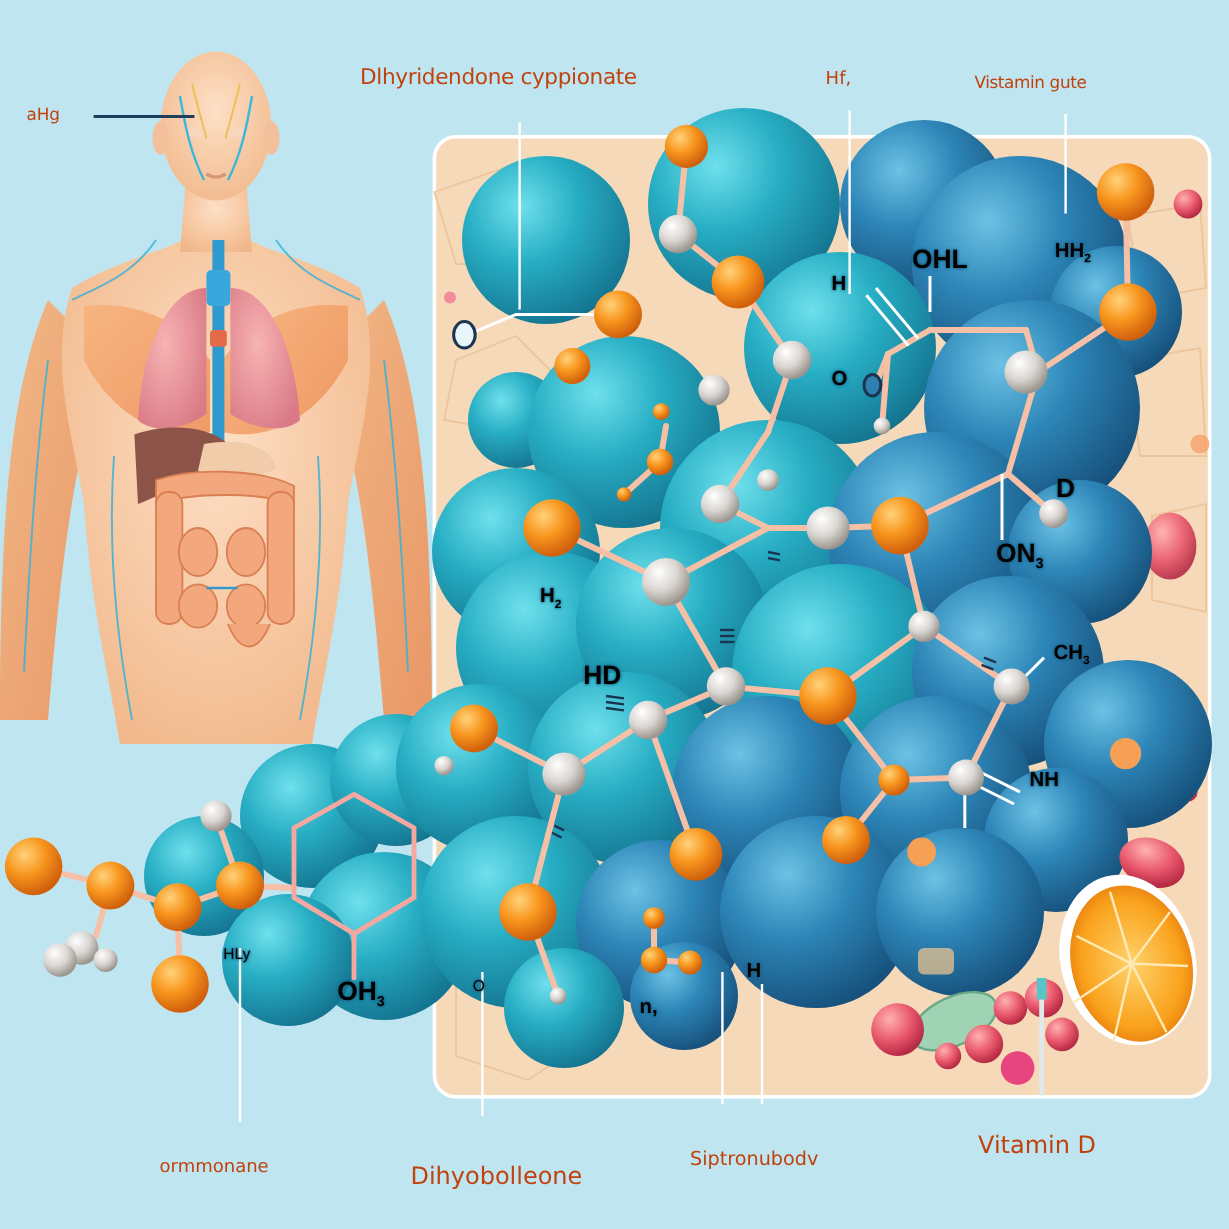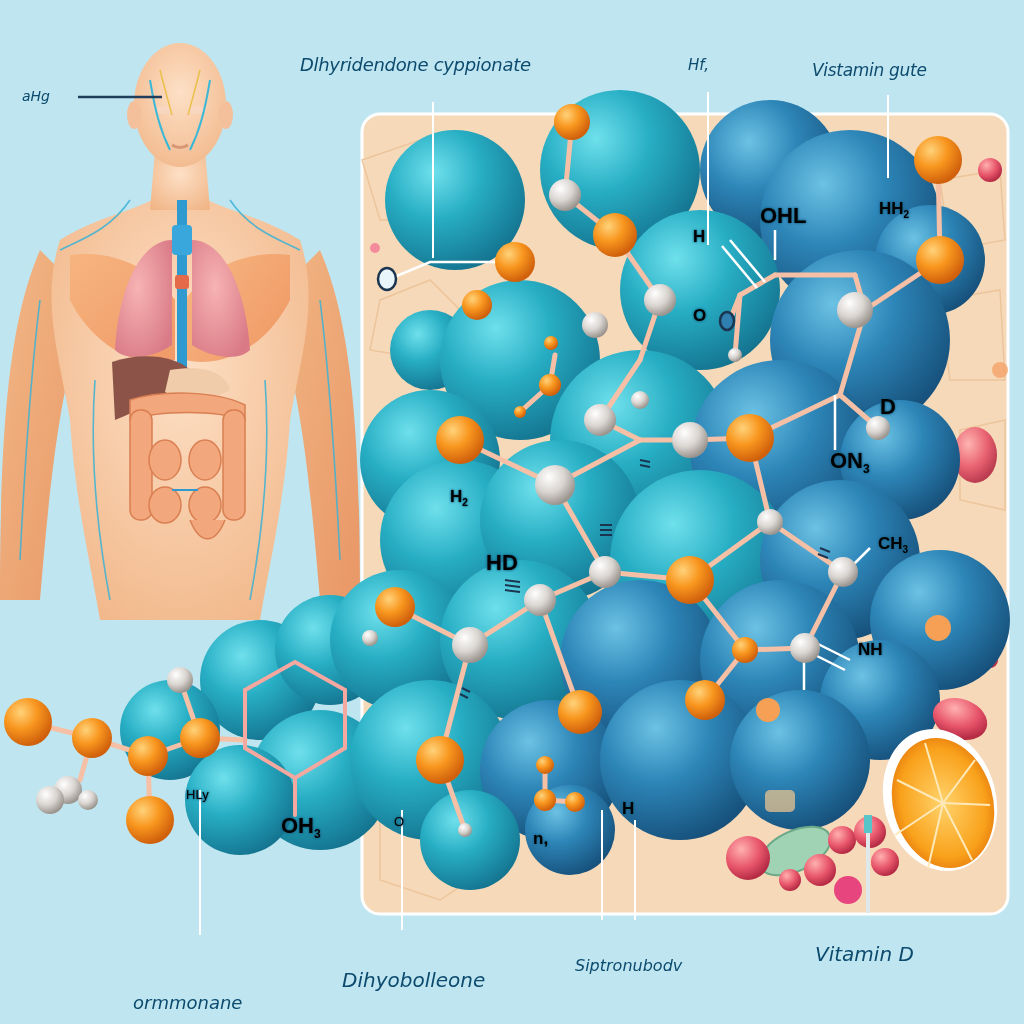--- a/index.html
+++ b/index.html
@@ -5,25 +5,24 @@
     html, body { margin: 0; padding: 0; }
     body {
       width: 1024px; height: 1024px; overflow: hidden;
       background: #bfe6f0;
       font-family: "Liberation Sans", "DejaVu Sans", sans-serif;
       position: relative;
     }
     #stage { position: absolute; left: 0; top: 0; width: 1024px; height: 1024px; }
     .label {
       position: absolute;
-      color: #0c4a6e;
+      color: #c2410c;
       font-family: "DejaVu Sans", sans-serif;
       white-space: nowrap;
       line-height: 1;
-      font-style: italic;
     }
     .label.small { font-size: 13px; }
     .label.title { font-size: 18px; letter-spacing: -0.3px; }
     .label.bottom { font-size: 20px; }
     .chem {
       position: absolute;
       color: #000000;
       font-family: "Liberation Sans", sans-serif;
       font-weight: bold;
       white-space: nowrap;
@@ -374,23 +373,23 @@
       <line x1="402" y1="810" x2="402" y2="930"></line>
       <line x1="602" y1="810" x2="602" y2="920"></line>
       <line x1="635" y1="820" x2="635" y2="920"></line>
     </g>
   </svg>
 
   
   <div class="label small" style="left:22px;top:89px;font-size:14px;">aHg</div>
   <div class="label title" style="left:300px;top:56px;">Dlhyridendone cyppionate</div>
   <div class="label small" style="left:688px;top:58px;font-size:15px;">Hf,</div>
-  <div class="label title" style="left:812px;top:62px;font-size:17px;">Vistamin gute</div>
-
-  <div class="label bottom" style="left:133px;top:994px;font-size:18px;">ormmonane</div>
+  <div class="label title" style="left:812px;top:62px;font-size:14px;">Vistamin gute</div>
+
+  <div class="label bottom" style="left:133px;top:965px;font-size:15px;">ormmonane</div>
   <div class="label bottom" style="left:342px;top:970px;">Dihyobolleone</div>
   <div class="label bottom" style="left:575px;top:958px;font-size:16px;">Siptronubodv</div>
   <div class="label bottom" style="left:815px;top:944px;">Vitamin D</div>
 
   
   <div class="chem lg" style="left:760px;top:205px;">OHL</div>
   <div class="chem md" style="left:833px;top:200px;padding-left:46px;"><span>HH</span><sub style="font-size:10px">2</sub></div>
   <div class="chem md" style="left:693px;top:228px;">H</div>
   <div class="chem md" style="left:693px;top:307px;">O</div>
   <div class="chem lg" style="left:880px;top:396px;">D</div>

